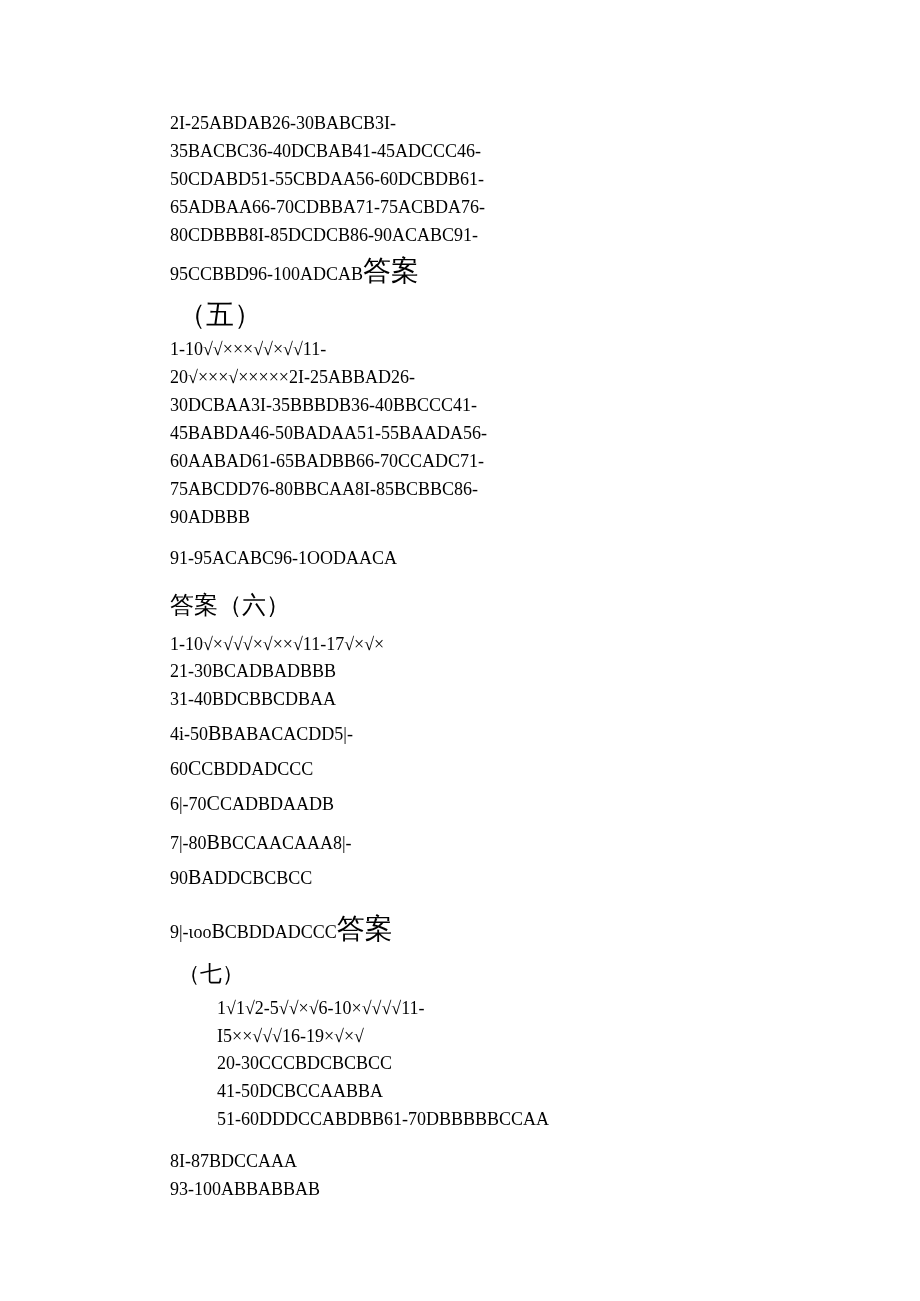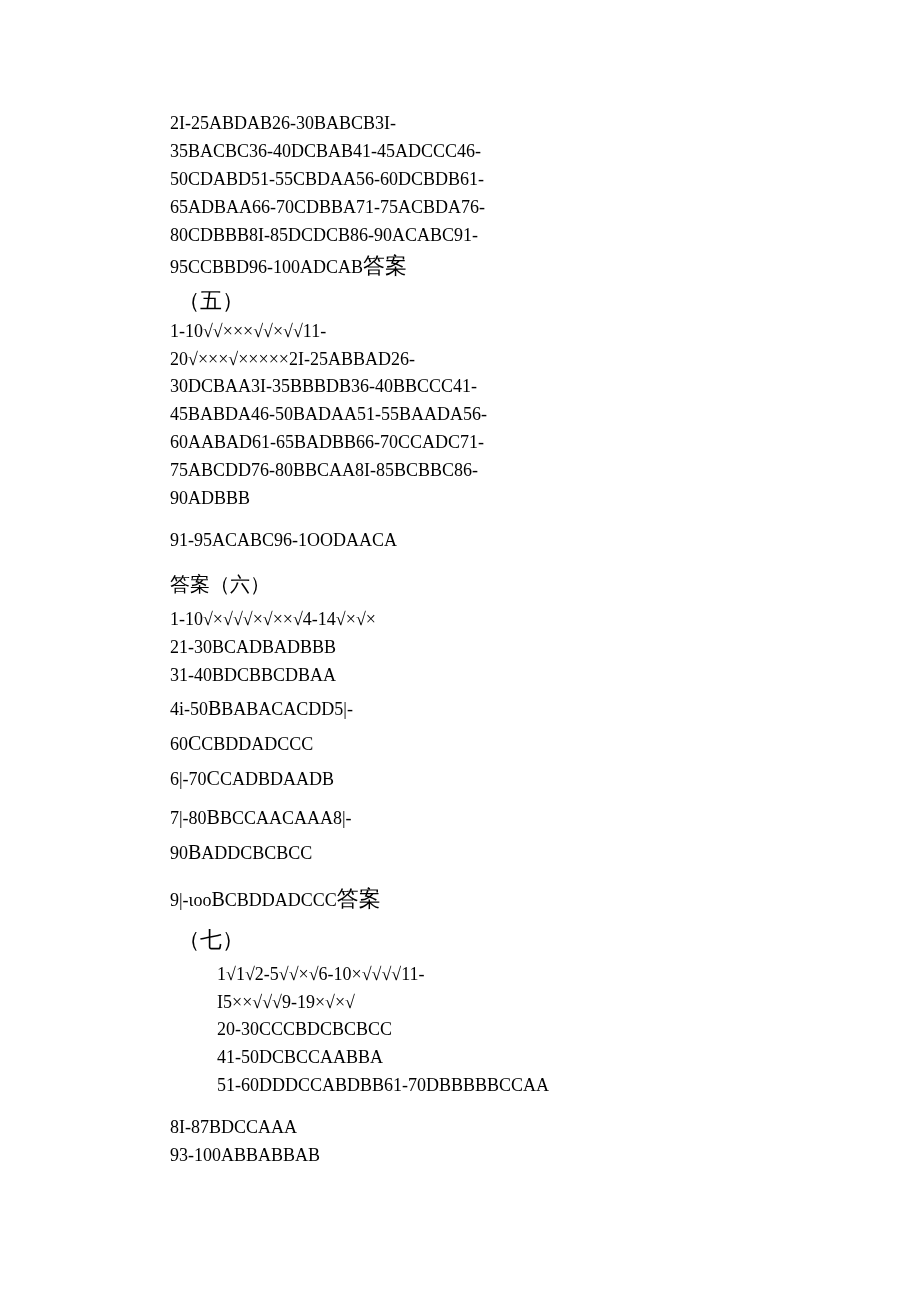--- a/index.html
+++ b/index.html
@@ -19,27 +19,27 @@
     width: 690px;
     box-sizing: border-box;
   }
   .block {
     margin-bottom: 14px;
   }
   .line {
     display: block;
   }
   .cjk-large {
-    font-size: 22px;
+    font-size: 28px;
   }
   .indent-small {
     padding-left: 8px;
   }
   .heading-six {
-    font-size: 20px;
+    font-size: 24px;
     margin-top: 6px;
     margin-bottom: 6px;
   }
   .heading-seven {
     font-size: 22px;
     margin-top: 6px;
     margin-bottom: 6px;
   }
   .mixed .big {
     font-size: 20px;
@@ -69,21 +69,21 @@
     <span class="line">90ADBBB</span>
   </div>
 
   <div class="block">
     <span class="line">91-95ACABC96-1OODAACA</span>
   </div>
 
   <div class="heading-six">答案（六）</div>
 
   <div class="block mixed">
-    <span class="line">1-10√×√√√×√××√4-14√×√×</span>
+    <span class="line">1-10√×√√√×√××√11-17√×√×</span>
     <span class="line">21-30BCADBADBBB</span>
     <span class="line">31-40BDCBBCDBAA</span>
     <span class="line" style="margin-top:4px;margin-bottom:4px;">
       <span>4i-50</span><span class="big">B</span><span>BABACACDD5|-</span>
     </span>
     <span class="line" style="margin-top:4px;margin-bottom:4px;">
       <span>60</span><span class="big">C</span><span>CBDDADCCC</span>
     </span>
     <span class="line" style="margin-top:4px;margin-bottom:4px;">
       <span>6|-70</span><span class="big">C</span><span>CADBDAADB</span>
@@ -98,21 +98,21 @@
 
   <div class="block mixed">
     <span class="line">
       <span>9|-ιoo</span><span class="big">B</span><span>CBDDADCCC</span><span class="cjk-large">答案</span>
     </span>
     <span class="line cjk-large indent-small heading-seven">（七）</span>
   </div>
 
   <div class="block mixed" style="margin-top:-10px;margin-left:47px;">
     <span class="line">1√1√2-5√√×√6-10×√√√√11-</span>
-    <span class="line">I5××√√√9-19×√×√</span>
+    <span class="line">I5××√√√16-19×√×√</span>
     <span class="line">20-30CCCBDCBCBCC</span>
     <span class="line">41-50DCBCCAABBA</span>
     <span class="line">51-60DDDCCABDBB61-70DBBBBBCCAA</span>
   </div>
 
   <div class="block">
     <span class="line">8I-87BDCCAAA</span>
     <span class="line">93-100ABBABBAB</span>
   </div>
 

